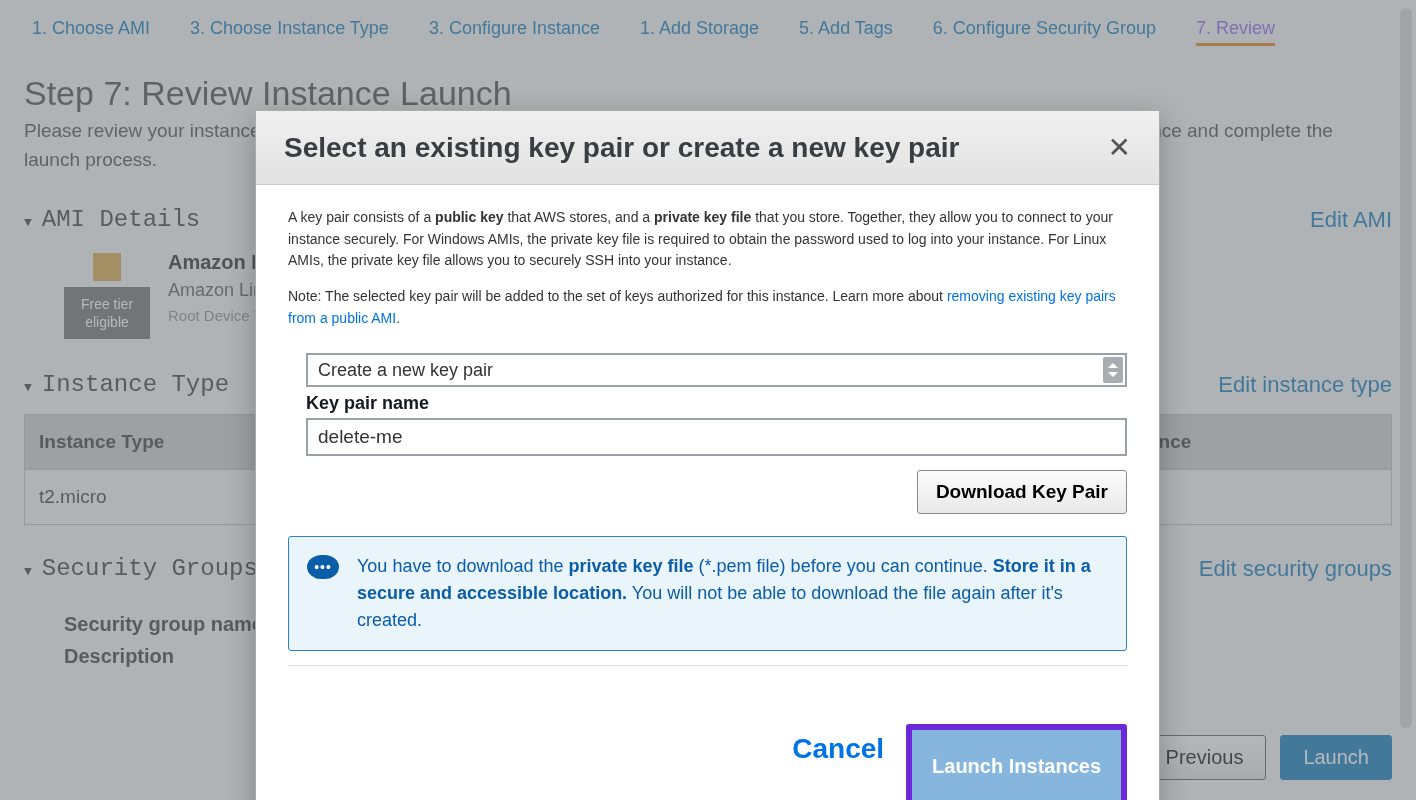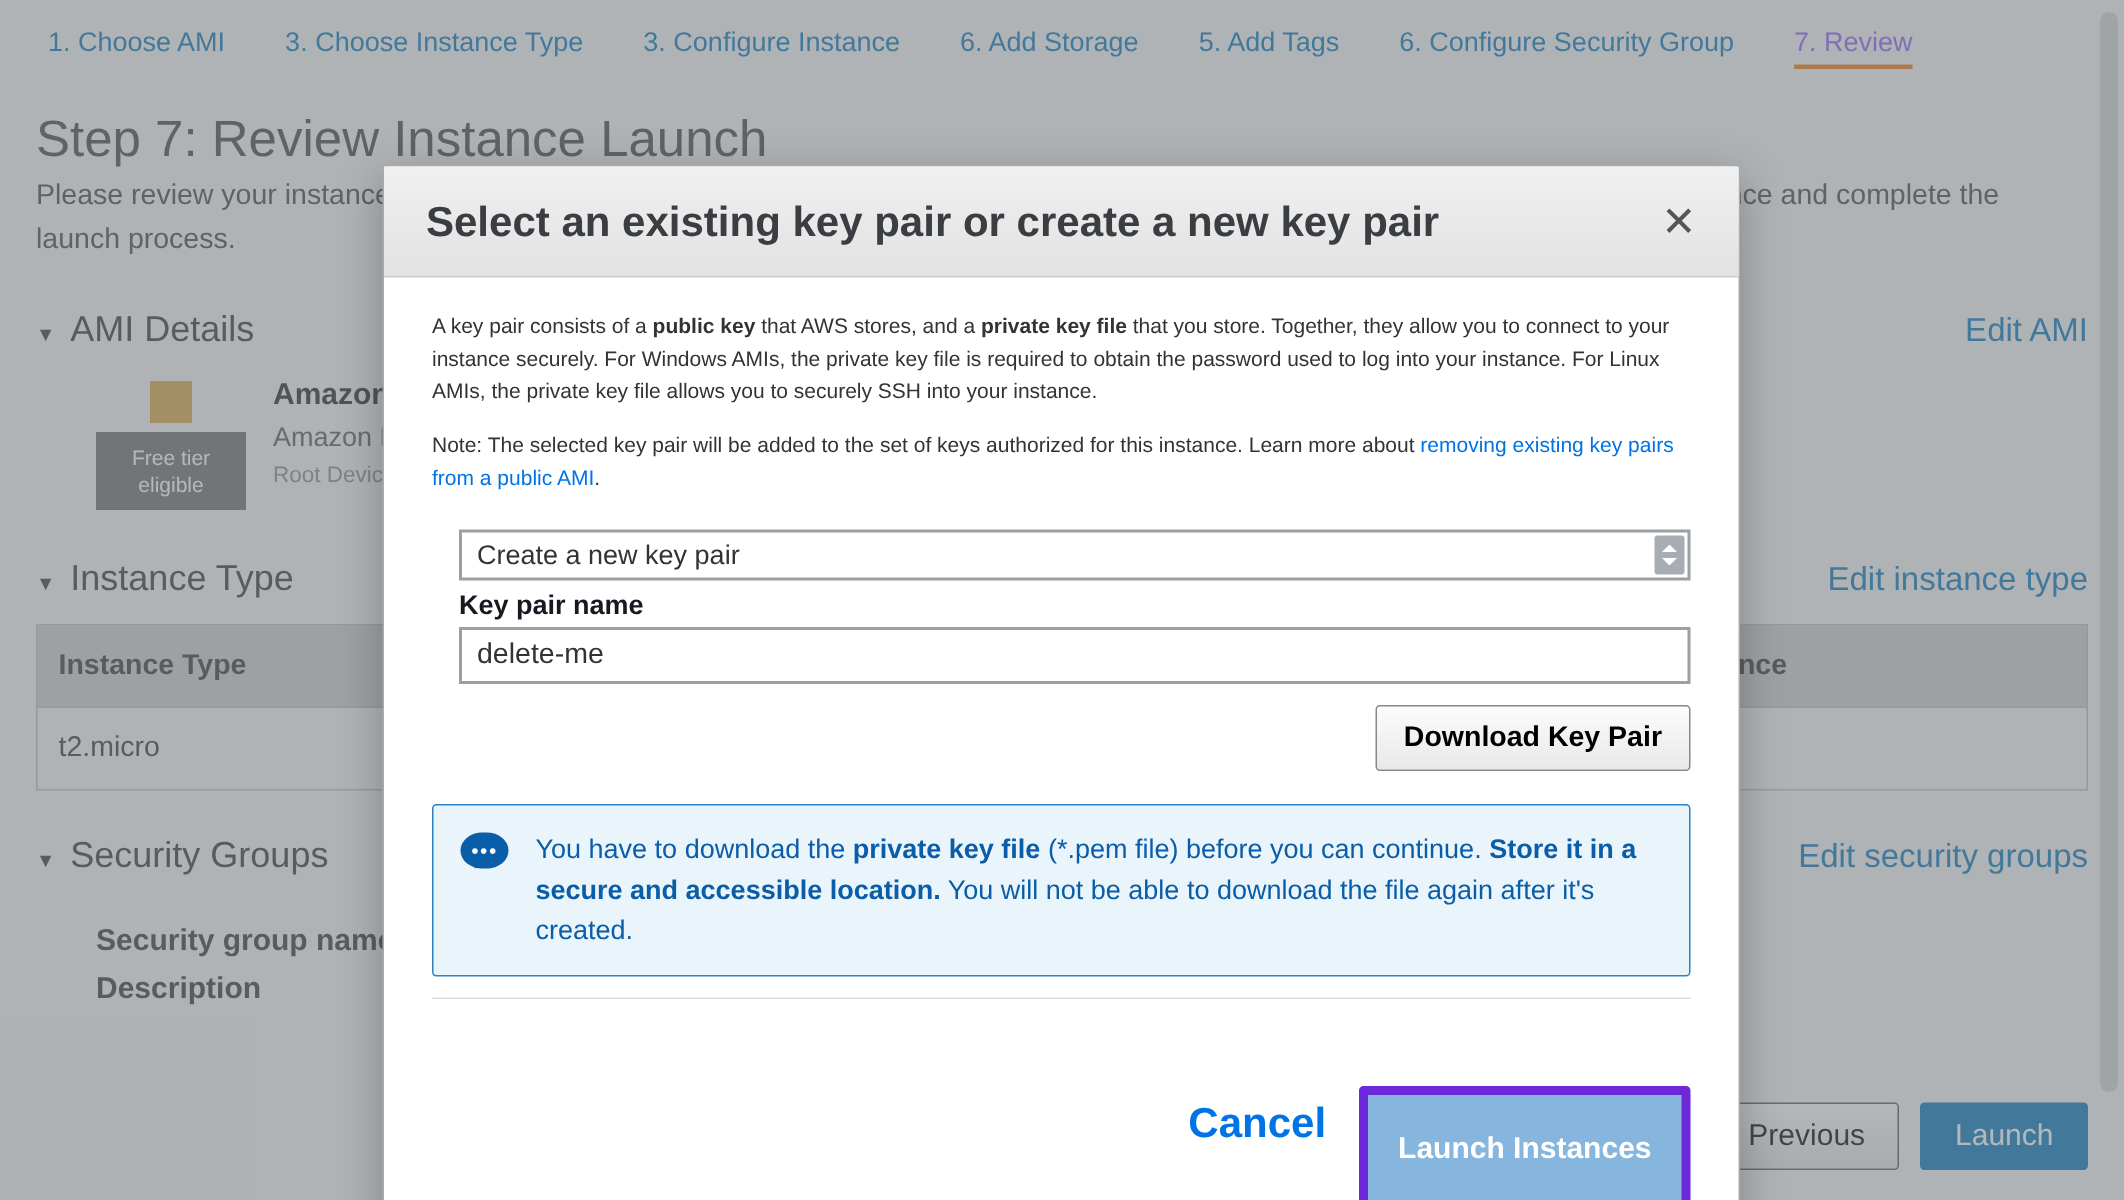--- a/index.html
+++ b/index.html
@@ -55,20 +55,21 @@
     justify-content: space-between;
     align-items: center;
     padding: 8px 0;
   }
   .section-title {
     font-size: 24px;
     color: #333;
     display: flex;
     align-items: center;
     gap: 10px;
+    font-family: Liberation Mono, monospace;
   }
   .caret::before {
     content: "▼";
     font-size: 13px;
     color: #333;
   }
   .edit-link {
     font-size: 22px;
     color: #0073bb;
     cursor: pointer;
@@ -87,21 +88,21 @@
     margin-top: 2px;
   }
   .free-tier {
     background: #6a6a6a;
     color: #fff;
     font-size: 14px;
     padding: 8px 10px;
     text-align: center;
     line-height: 1.3;
     margin-top: 6px;
-    width: 100px;
+    width: 86px;
   }
   .ami-text b {
     font-size: 20px;
     color: #222;
   }
   .ami-text .line {
     font-size: 18px;
     color: #555;
     margin-top: 6px;
   }
@@ -337,21 +338,21 @@
   }
 </style>
 </head>
 <body>
 
 <div class="page">
   <div class="tabs">
     <span class="tab">1. Choose AMI</span>
     <span class="tab">3. Choose Instance Type</span>
     <span class="tab">3. Configure Instance</span>
-    <span class="tab">6. Add Storage</span>
+    <span class="tab">1. Add Storage</span>
     <span class="tab">5. Add Tags</span>
     <span class="tab">6. Configure Security Group</span>
     <span class="tab active">7. Review</span>
   </div>
 
   <div class="content">
     <h1 class="step-title">Step 7: Review Instance Launch</h1>
     <div class="step-desc">
       <span>Please review your instance </span>
       <span style="display:inline-block;width:880px"></span>

